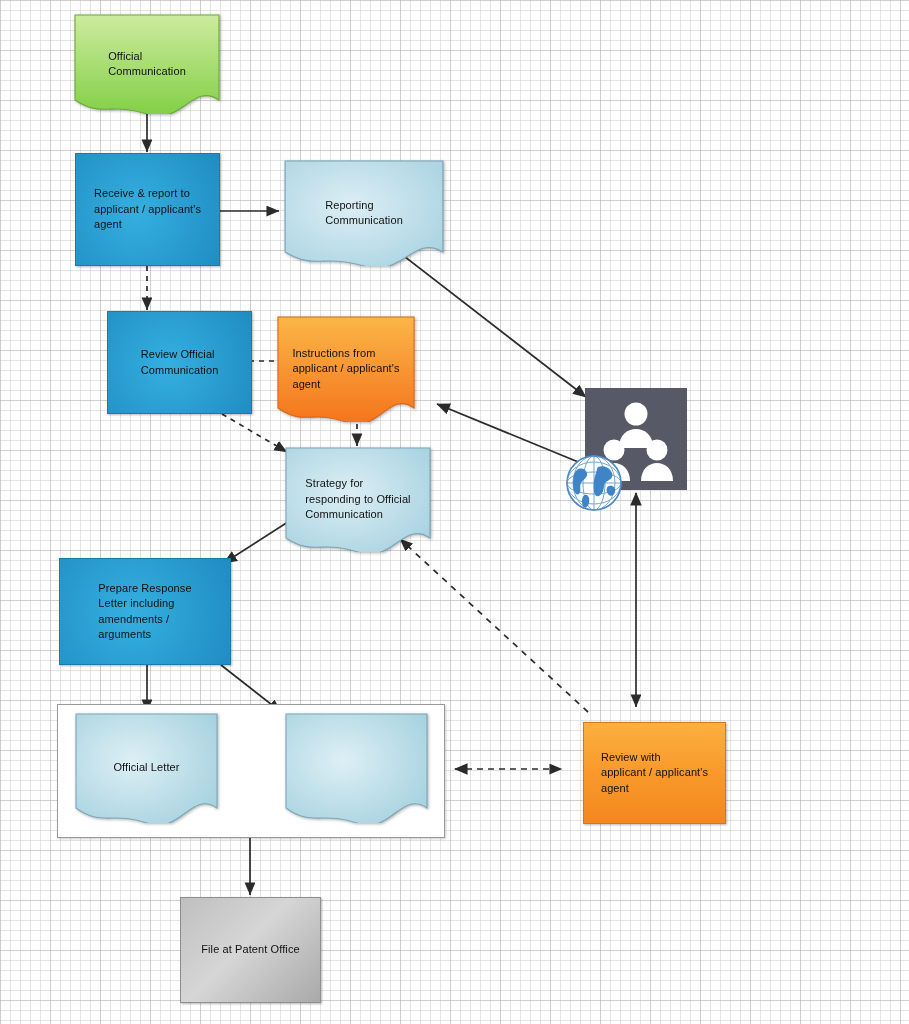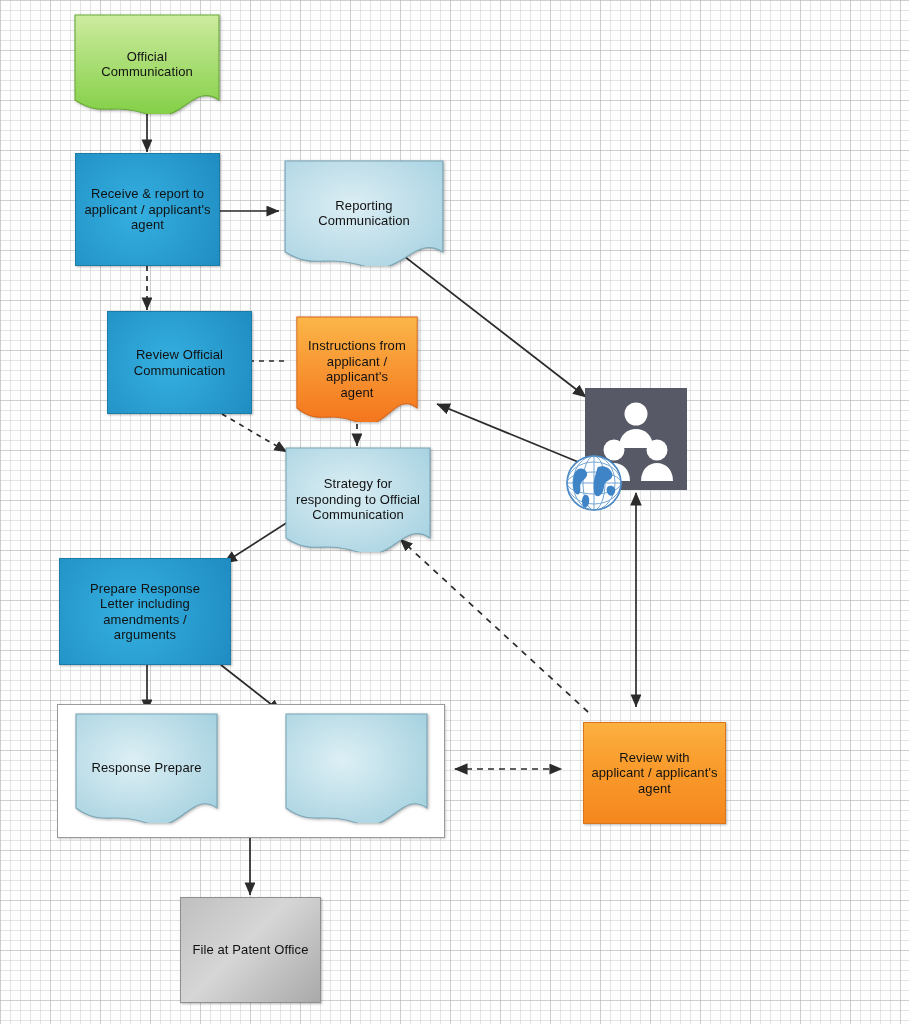--- a/index.html
+++ b/index.html
@@ -19,22 +19,22 @@
       linear-gradient(to right, rgba(205,205,205,.55) 1px, transparent 1px),
       linear-gradient(to bottom, rgba(205,205,205,.55) 1px, transparent 1px);
     background-size:50px 50px,50px 50px,10px 10px,10px 10px;
     background-position:0 0,0 0,0 0,0 0;
   }
   svg#wires{position:absolute;left:0;top:0;width:909px;height:1024px;pointer-events:none;}
 
   .node{position:absolute;box-sizing:border-box;display:flex;align-items:center;justify-content:center;}
   .node .lbl{
     position:relative;z-index:3;
-    text-align:center;color:#111;
-    font-size:13px;line-height:15.5px;
+    text-align:left;color:#111;
+    font-size:11px;line-height:15.5px;
     letter-spacing:.1px;
     padding:0 6px;white-space:pre-line;
   }
 
   
   .rect{
     border:1px solid #6f9ab0;
     box-shadow:1px 1px 2px rgba(0,0,0,.28);
   }
   .rect.blue{
@@ -154,21 +154,21 @@
     </svg>
     <div class="lbl">Reporting
 Communication</div>
   </div>
 
   <div class="node rect blue" style="left:75px;top:311px;width:145px;height:103px;margin-left:32px;">
     <div class="lbl">Review Official
 Communication</div>
   </div>
 
-  <div class="node doc" style="left:296px;top:316px;width:122px;height:106px;">
+  <div class="node doc" style="left:277px;top:316px;width:138px;height:106px;">
     <svg viewBox="0 0 146 106" preserveAspectRatio="none">
       <defs>
         <linearGradient id="gOr1" x1="0" y1="0" x2="0" y2="1">
           <stop offset="0" stop-color="#fbb648"></stop>
             <stop offset="1" stop-color="#f4741c"></stop>
         </linearGradient>
       </defs>
       <path d="M1,1 H145 V92 C118,74 108,118 73,106 C38,94 28,110 1,92 Z" fill="url(#gOr1)" stroke="#d9671a" stroke-width="1.1"></path>
     </svg>
     <div class="lbl">Instructions from
@@ -201,21 +201,21 @@
   <div class="node doc" style="left:75px;top:713px;width:143px;height:110px;">
     <svg viewBox="0 0 143 110" preserveAspectRatio="none">
       <defs>
         <radialGradient id="gLB3" cx="0.40" cy="0.42" r="0.80">
           <stop offset="0" stop-color="#ddeff5"></stop>
             <stop offset="1" stop-color="#9fcedd"></stop>
         </radialGradient>
       </defs>
       <path d="M1,1 H142 V95 C116,77 106,122 72,110 C38,98 27,114 1,95 Z" fill="url(#gLB3)" stroke="#7ba7b8" stroke-width="1.1"></path>
     </svg>
-    <div class="lbl">Response Prepare</div>
+    <div class="lbl">Official Letter</div>
   </div>
 
   <div class="node doc" style="left:285px;top:713px;width:143px;height:110px;">
     <svg viewBox="0 0 143 110" preserveAspectRatio="none">
       <defs>
         <radialGradient id="gLB4" cx="0.40" cy="0.42" r="0.80">
           <stop offset="0" stop-color="#ddeff5"></stop>
             <stop offset="1" stop-color="#9fcedd"></stop>
         </radialGradient>
       </defs>

